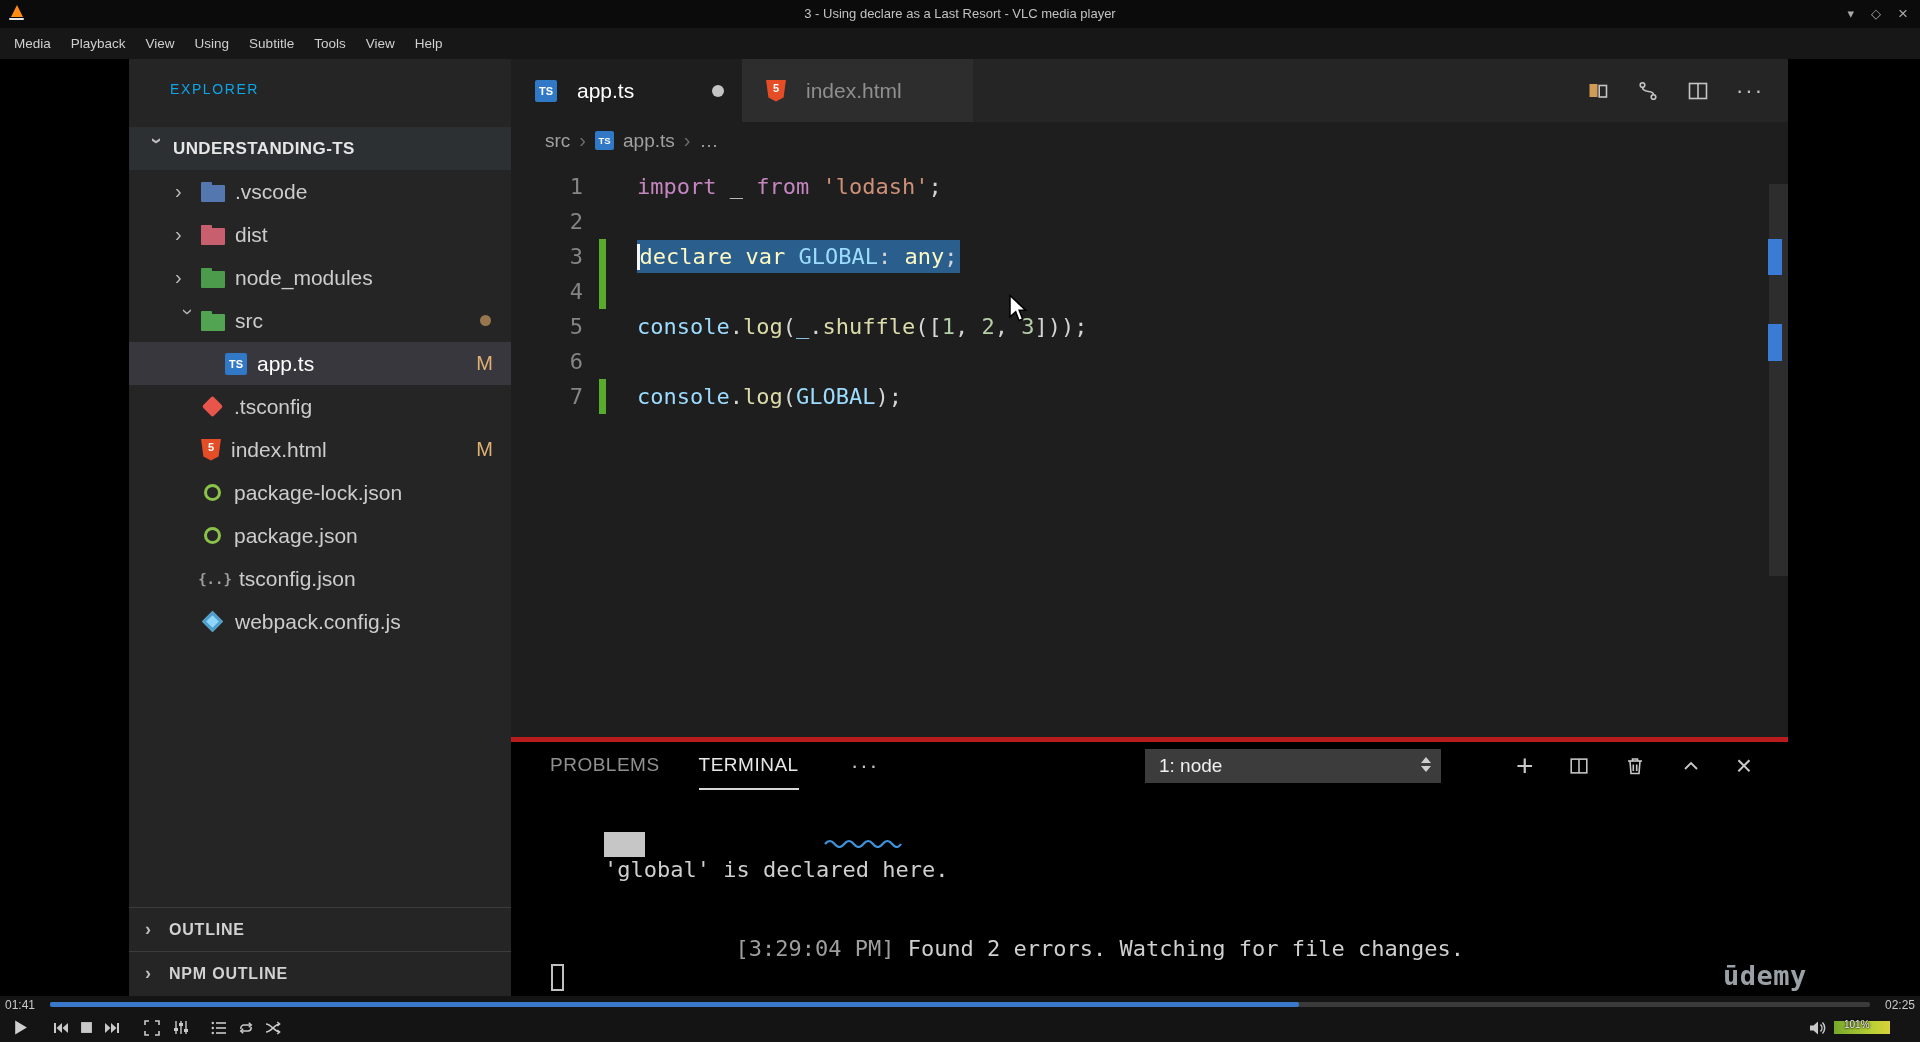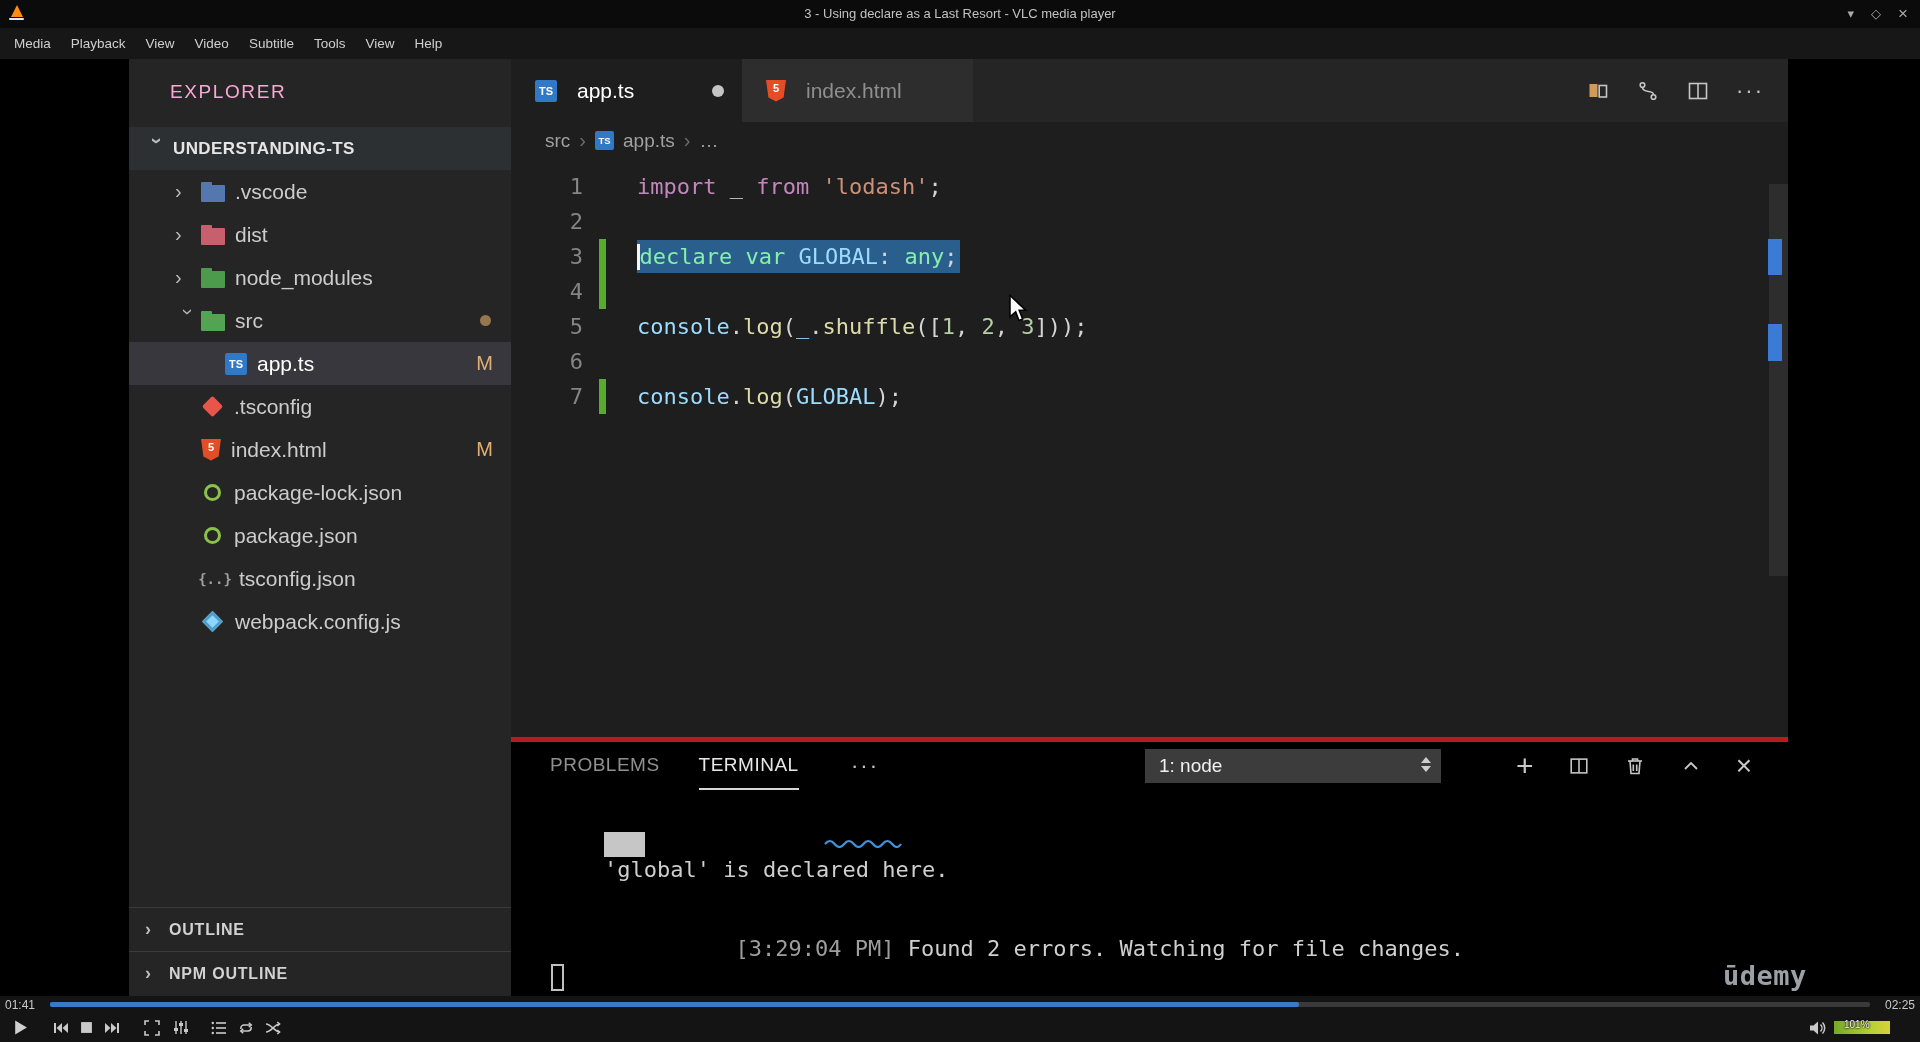--- a/index.html
+++ b/index.html
@@ -20,21 +20,21 @@
 
 .menubar{position:absolute;left:0;top:28px;width:100%;height:31px;background:#171717;display:flex;align-items:center;padding-left:4px}
 .menu-item{color:#cfcfcf;font-size:13.5px;padding:0 10px;line-height:31px}
 
 
 .video{position:absolute;left:0;top:59px;width:1920px;height:937px;background:#000}
 .vscode{position:absolute;left:129px;top:0;width:1659px;height:937px;background:#1e1e1e}
 
 
 .sidebar{position:absolute;left:0;top:0;width:382px;height:100%;background:#252526}
-.exp-title{position:absolute;left:41px;top:22px;color:#f9a8d4;font-size:19px;letter-spacing:1.6px}
+.exp-title{position:absolute;left:41px;top:22px;color:#0ea5e9;font-size:14px;letter-spacing:1.6px}
 .tree{position:absolute;left:0;top:68px;width:100%}
 .trow{height:43px;display:flex;align-items:center;padding-left:46px;position:relative;color:#cccccc;font-size:21px;white-space:nowrap}
 .trow.rootrow{background:#2d3033;padding-left:16px;font-size:17px;font-weight:700;letter-spacing:.4px;color:#e6e6e6}
 .trow.child{padding-left:96px}
 .trow.selected{background:#37373d;color:#fff}
 .chev{width:26px;flex:0 0 auto;color:#bdbdbd;font-size:20px;display:inline-block;text-align:left}
 .chev.down{transform:rotate(90deg) translateX(1px)}
 .chev.empty{visibility:hidden}
 .rootrow .chev{width:24px}
 .rootlbl{margin-left:4px}
@@ -74,21 +74,21 @@
 .bc-sep{color:#6d6d6d;font-size:20px}
 
 
 .codearea{position:absolute;left:0;top:100px;width:100%;height:578px;background:#1e1e1e;font-family:"DejaVu Sans Mono",monospace;font-size:22px}
 .cline{position:absolute;left:0;height:35px;width:100%}
 .ln{position:absolute;left:0;top:0;width:72px;height:35px;line-height:35px;text-align:right;color:#858585}
 .gut{position:absolute;left:88px;top:0;width:7px;height:35px;background:#59ab2d}
 .ctext{position:absolute;left:126px;top:0;height:35px;line-height:35px;white-space:pre}
 .selwrap{background:#295e8d;padding:4px 3px 4px 0}
 .caret{display:inline-block;width:2.5px;height:26px;background:#f5f5f5;vertical-align:-6px}
-.tok-kw{color:#c586c0}.tok-str{color:#ce9178}.tok-blue{color:#86efac}.tok-id{color:#9cdcfe}.tok-fn{color:#dcdcaa}.tok-num{color:#b5cea8}.tok-pl{color:#d4d4d4}
+.tok-kw{color:#c586c0}.tok-str{color:#ce9178}.tok-blue{color:#fef9c3}.tok-id{color:#9cdcfe}.tok-fn{color:#dcdcaa}.tok-num{color:#b5cea8}.tok-pl{color:#d4d4d4}
 .overview{position:absolute;right:0;top:0;width:25px;height:100%}
 .scroll-thumb{position:absolute;right:0;top:25px;width:19px;height:392px;background:rgba(125,125,125,.16)}
 .ovmark{position:absolute;right:6px;width:14px;background:#3a7bd5}
 .mouse-cursor{position:absolute;left:497px;top:135px;z-index:4}
 
 
 .panel{position:absolute;left:0;top:678px;width:100%;height:259px;background:#000000;border-top:5px solid #b91c1c}
 .panel-tabs{position:absolute;left:39px;top:0;height:48px;display:flex;gap:39px;align-items:stretch}
 .ptab{font-size:19px;letter-spacing:.5px;color:#909090;display:flex;align-items:center;border-bottom:2px solid transparent}
 .ptab.active{color:#e7e7e7;border-bottom:2px solid #d7d7d7}
@@ -147,21 +147,21 @@
       <span class="wb">▾</span>
       <span class="wb">◇</span>
       <span class="wb wb-close">×</span>
     </div>
   </div>
 
   <div class="menubar">
       <span class="menu-item">Media</span>
       <span class="menu-item">Playback</span>
       <span class="menu-item">View</span>
-      <span class="menu-item">Video</span>
+      <span class="menu-item">Using</span>
       <span class="menu-item">Subtitle</span>
       <span class="menu-item">Tools</span>
       <span class="menu-item">View</span>
       <span class="menu-item">Help</span>
     </div>
 
   <div class="video">
     <div class="vscode">
 
       <aside class="sidebar">

